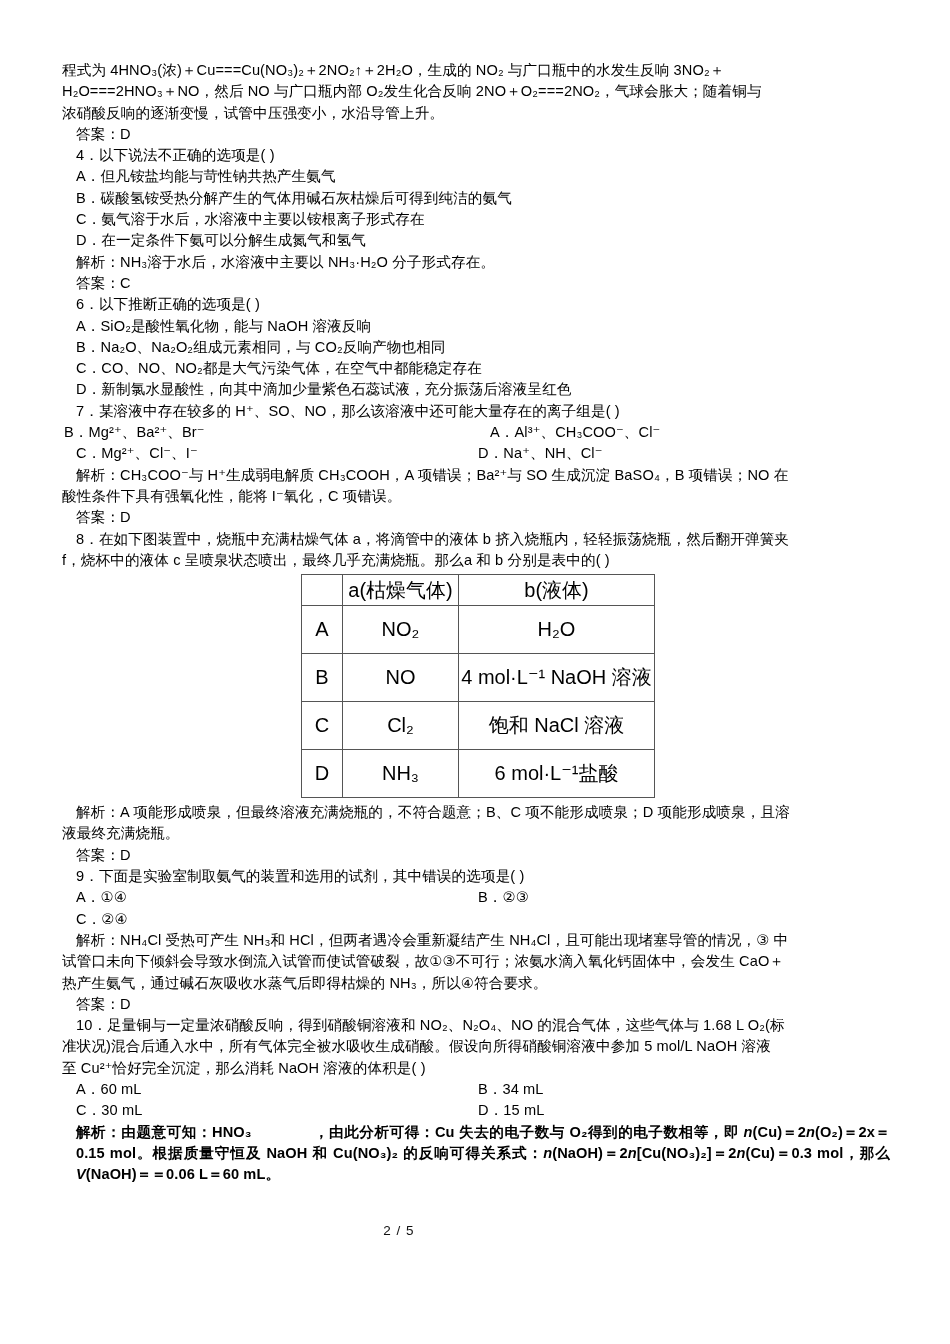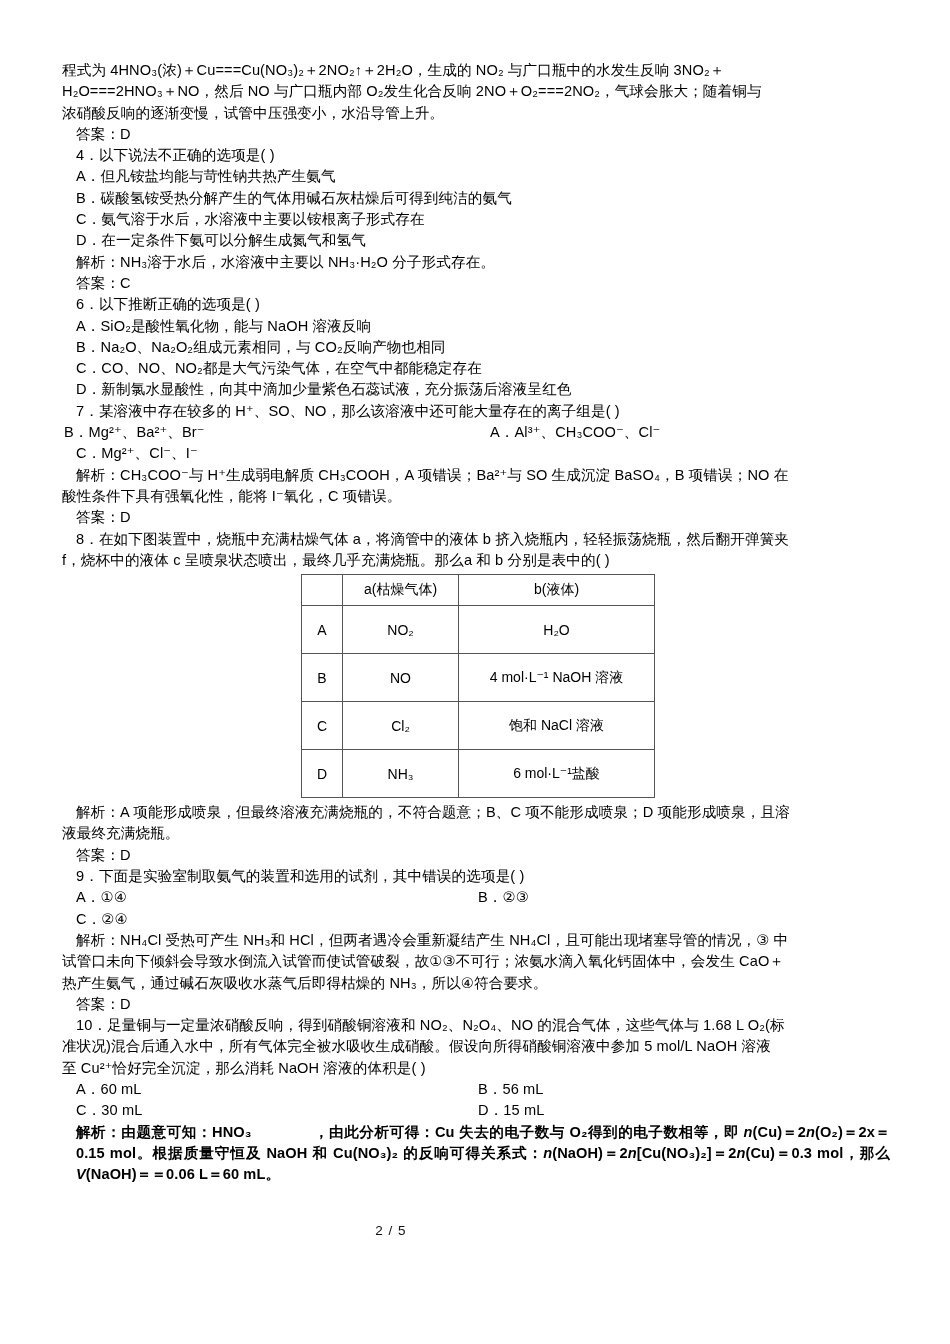--- a/index.html
+++ b/index.html
@@ -56,41 +56,41 @@
 
   
   .tbl-wrap {
     display: flex;
     justify-content: flex-start;
     padding-left: 239px;
     margin-top: 3px;
   }
   table.qtable {
     border-collapse: collapse;
-    font-size: 14px;
+    font-size: 20px;
     table-layout: fixed;
     border-radius: 8px;
   }
   table.qtable td {
     border: 1px solid #555555;
     text-align: center;
     vertical-align: middle;
     padding: 0;
     height: 47px;
   }
   table.qtable td.c0 { width: 40px; }
   table.qtable td.c1 { width: 115px; }
   table.qtable td.c2 { width: 195px; }
   table.qtable tr.hdr td { height: 30px; }
   table.qtable td.hdrcell { border-top: 1px solid #555555; }
   table.qtable tr.hdr td.c0 { border-right: 1px solid #555555; }
 
   .footer {
     position: absolute;
-    left: 8px;
+    left: 16px;
     top: 1223px;
     width: 766px;
     text-align: center;
     font-size: 13.5px;
     color: #111111;
     letter-spacing: 1px;
   }
   .blankgap-lg { display: inline-block; width: 62px; }
 </style>
 </head>
@@ -124,20 +124,21 @@
   </div>
 
   <div class="body-text">
     <div class="line indent1">7．某溶液中存在较多的 H⁺、SO、NO，那么该溶液中还可能大量存在的离子组是(      )</div>
     <div class="choice-row">
       <div class="choice-col right">B．Mg²⁺、Ba²⁺、Br⁻</div>
       <div class="choice-col left">A．Al³⁺、CH₃COO⁻、Cl⁻</div>
     </div>
     <div class="choice-row">
       <div class="choice-col left">C．Mg²⁺、Cl⁻、I⁻</div>
+      <div class="choice-col right">D．Na⁺、NH、Cl⁻</div>
     </div>
     <div class="line indent1">解析：CH₃COO⁻与 H⁺生成弱电解质 CH₃COOH，A 项错误；Ba²⁺与 SO 生成沉淀 BaSO₄，B 项错误；NO 在</div>
     <div class="line">酸性条件下具有强氧化性，能将 I⁻氧化，C 项错误。</div>
     <div class="line indent1">答案：D</div>
   </div>
 
   <div class="body-text">
     <div class="line indent1">8．在如下图装置中，烧瓶中充满枯燥气体 a，将滴管中的液体 b 挤入烧瓶内，轻轻振荡烧瓶，然后翻开弹簧夹</div>
     <div class="line">f，烧杯中的液体 c 呈喷泉状态喷出，最终几乎充满烧瓶。那么a 和 b 分别是表中的(      )</div>
   </div>
@@ -194,21 +195,21 @@
     <div class="line">热产生氨气，通过碱石灰吸收水蒸气后即得枯燥的 NH₃，所以④符合要求。</div>
     <div class="line indent1">答案：D</div>
   </div>
 
   <div class="body-text">
     <div class="line indent1">10．足量铜与一定量浓硝酸反响，得到硝酸铜溶液和 NO₂、N₂O₄、NO 的混合气体，这些气体与 1.68 L O₂(标</div>
     <div class="line">准状况)混合后通入水中，所有气体完全被水吸收生成硝酸。假设向所得硝酸铜溶液中参加 5 mol/L NaOH 溶液</div>
     <div class="line">至 Cu²⁺恰好完全沉淀，那么消耗 NaOH 溶液的体积是(      )</div>
     <div class="choice-row">
       <div class="choice-col left">A．60 mL</div>
-      <div class="choice-col right">B．56 mL</div>
+      <div class="choice-col right">B．34 mL</div>
     </div>
     <div class="choice-row">
       <div class="choice-col left">C．30 mL</div>
       <div class="choice-col right">D．15 mL</div>
     </div>
 
     <div class="hang" style="padding-left:14px;font-weight:bold;">
       <span>解析：由题意可知：HNO₃</span><span class="blankgap-lg"></span><span>，由此分析可得：Cu 失去的电子数与 O₂得到的电子数相等，即 </span><span class="ital">n</span><span>(Cu)＝</span><span>2</span><span class="ital">n</span><span>(O₂)＝2x＝0.15 mol。根据质量守恒及 NaOH 和 Cu(NO₃)₂ 的反响可得关系式：</span><span class="ital">n</span><span>(NaOH)＝</span><span>2</span><span class="ital">n</span><span>[Cu(NO₃)₂]＝2</span><span class="ital">n</span><span>(Cu)＝0.3 mol，那么 </span><span class="ital">V</span><span>(NaOH)＝＝0.06 L＝60 mL。</span>
     </div>
   </div>

